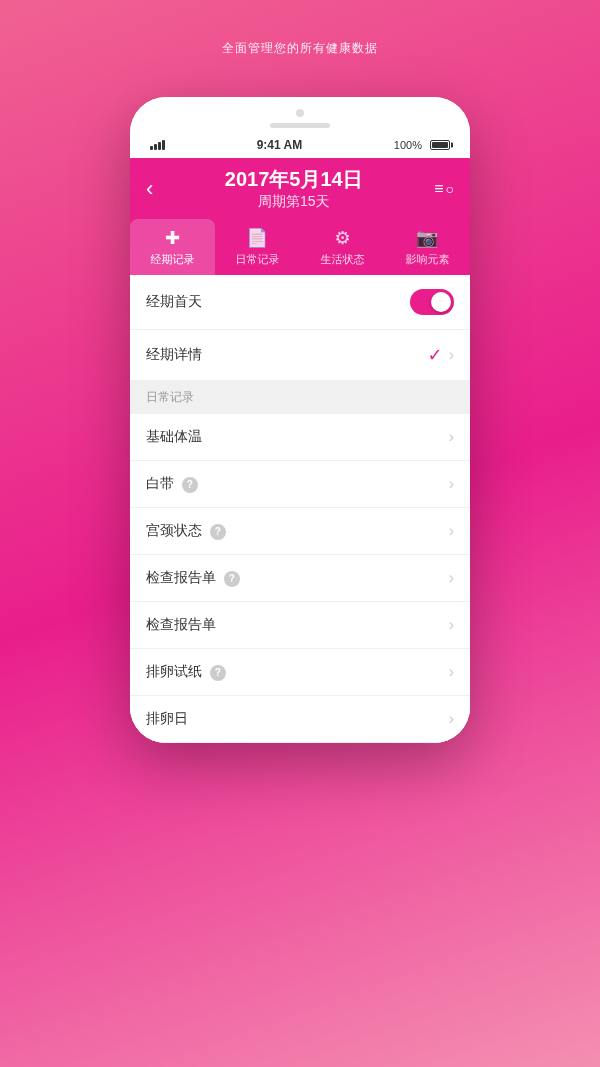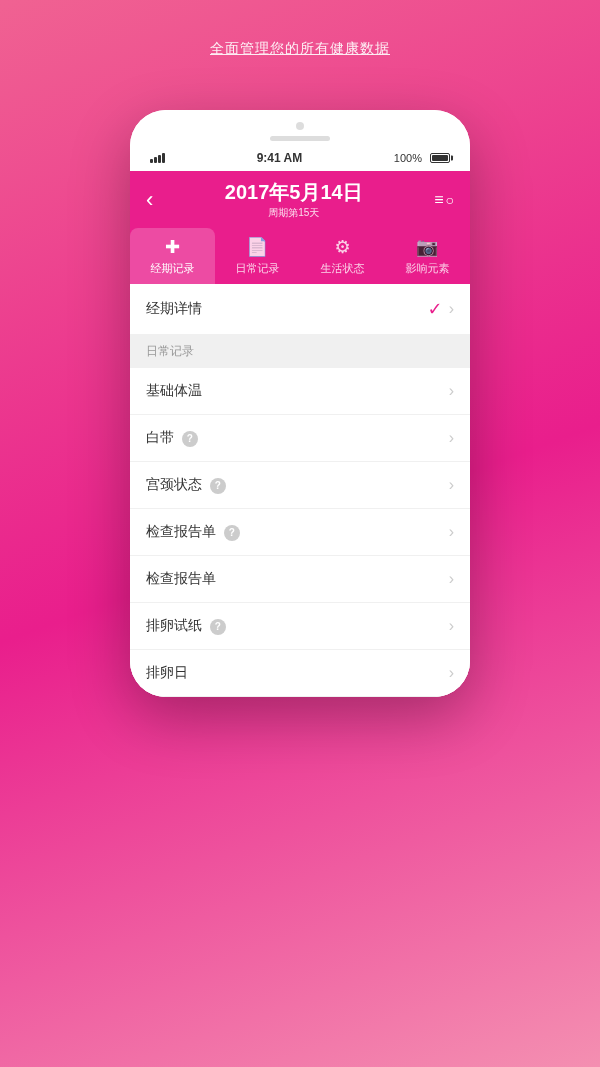--- a/index.html
+++ b/index.html
@@ -23,33 +23,32 @@
     }
 
     .header-title {
       font-size: 36px;
       font-weight: bold;
       letter-spacing: 2px;
       margin-bottom: 10px;
     }
 
     .header-subtitle {
-      font-size: 14px;
+      font-size: 12px;
       opacity: 0.9;
       letter-spacing: 1px;
-      text-decoration: underline;
     }
 
     .phone-container {
       width: 340px;
       background: white;
       border-radius: 36px;
       box-shadow: 0 20px 60px rgba(0,0,0,0.3);
       overflow: hidden;
-      margin-top: 32px;
+      margin-top: 20px;
       position: relative;
       flex-shrink: 0;
     }
 
     .phone-top {
       background: white;
       padding: 12px 20px 0;
       display: flex;
       flex-direction: column;
       align-items: center;
@@ -156,21 +155,21 @@
     }
 
     .nav-date {
       color: white;
       font-size: 20px;
       font-weight: 600;
     }
 
     .nav-cycle {
       color: rgba(255,255,255,0.85);
-      font-size: 10px;
+      font-size: 14px;
     }
 
     .nav-settings {
       color: white;
       display: flex;
       align-items: center;
       gap: 3px;
       font-size: 20px;
     }
 
@@ -338,20 +337,26 @@
       <div>生活状态</div>
     </div>
     <div class="tab-item">
       <div class="tab-icon">📷</div>
       <div>影响元素</div>
     </div>
   </div>
 
   <div class="content-area">
 
+    <div class="list-row">
+      <span class="list-row-label">经期首天</span>
+      <div class="list-row-right">
+        <div class="toggle"></div>
+      </div>
+    </div>
 
     <div class="list-row">
       <span class="list-row-label">经期详情</span>
       <div class="list-row-right">
         <span class="check-icon">✓</span>
         <span class="chevron">›</span>
       </div>
     </div>
 
     <div class="section-header">日常记录</div>

